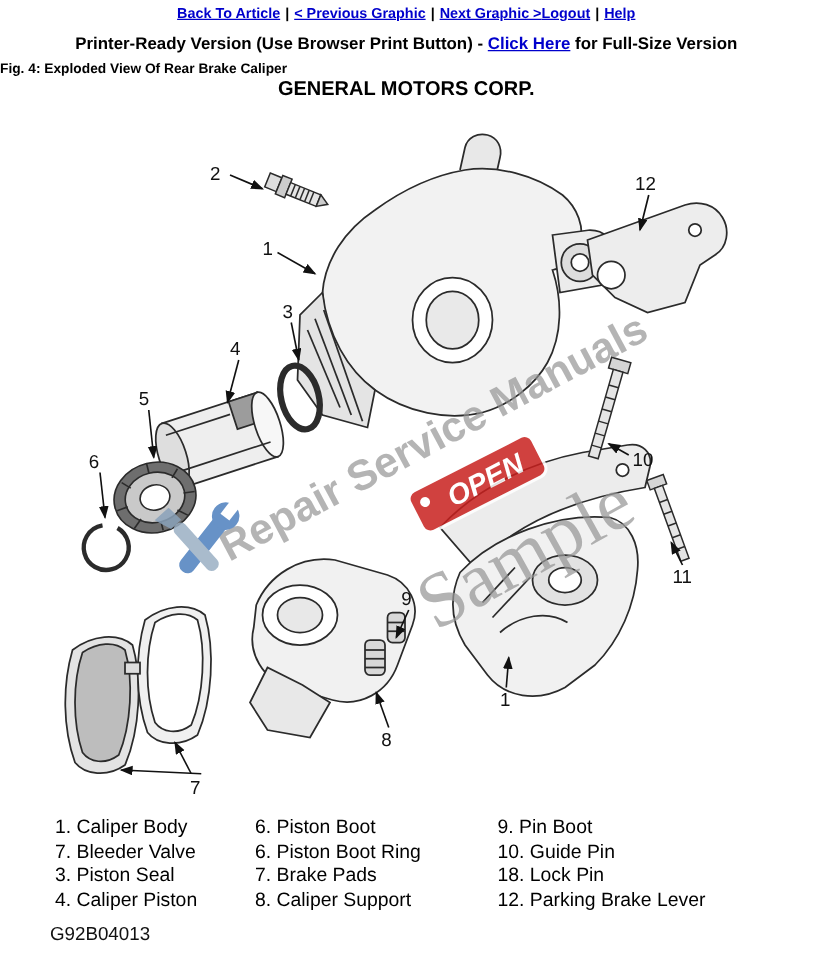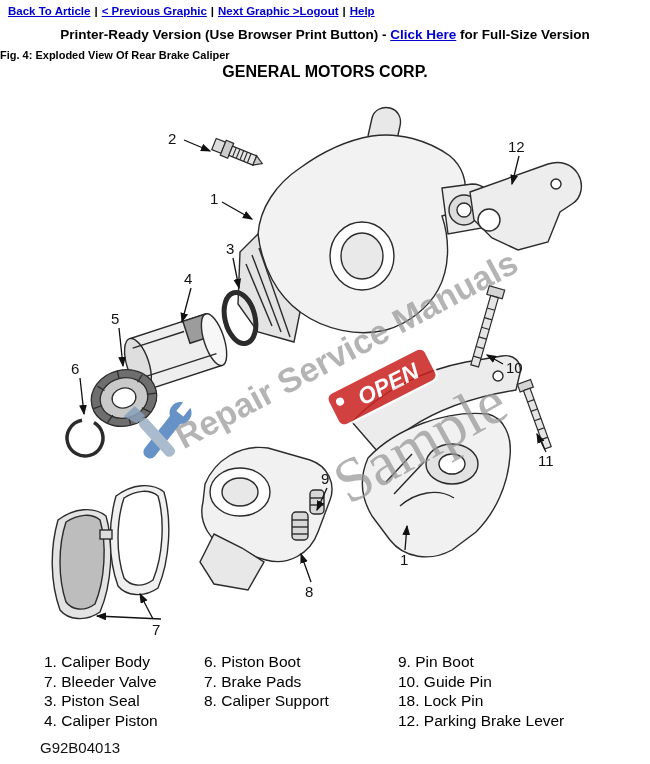--- a/index.html
+++ b/index.html
@@ -1,20 +1,20 @@
 <!DOCTYPE html>
 <html><head>
 <meta charset="utf-8">
 <style>
   * { box-sizing: border-box; }
   body { margin: 0; background: #ffffff; font-family: "Liberation Sans", sans-serif; }
   .page { position: relative; width: 650px; height: 764px; background: #fff; overflow: hidden; }
 
   
-  .topnav { position: absolute; top: 5px; left: 8px; right: 8px; display: flex; justify-content: flex-start; font-size: 11.5px; font-weight: bold; color: #000; }
+  .topnav { position: absolute; top: 5px; left: 8px; right: 8px; display: flex; justify-content: center; font-size: 11.5px; font-weight: bold; color: #000; }
   .topnav a { color: #0000cc; text-decoration: underline; cursor: pointer; }
   .sep { margin: 0 4px; color: #000; }
 
   
   .printer-line { position: absolute; top: 27px; left: 0; width: 100%; text-align: center; font-size: 13.5px; font-weight: bold; color: #000; }
   .printer-line a { color: #0000cc; text-decoration: underline; cursor: pointer; }
   .fig-title { position: absolute; top: 49px; left: 0; width: 100%; font-size: 11px; font-weight: bold; color: #000; }
   .company { position: absolute; top: 63px; left: 0; width: 100%; text-align: center; font-size: 16px; font-weight: bold; color: #000; }
 
   
@@ -231,20 +231,21 @@
   </div>
 
   <div class="legend-col c1">
     <div>1. Caliper Body</div>
     <div>7. Bleeder Valve</div>
     <div>3. Piston Seal</div>
     <div>4. Caliper Piston</div>
   </div>
   <div class="legend-col c2">
     <div>6. Piston Boot</div>
+    <div>6. Piston Boot Ring</div>
     <div>7. Brake Pads</div>
     <div>8. Caliper Support</div>
   </div>
   <div class="legend-col c3">
     <div>9. Pin Boot</div>
     <div>10. Guide Pin</div>
     <div>18. Lock Pin</div>
     <div>12. Parking Brake Lever</div>
   </div>
 

